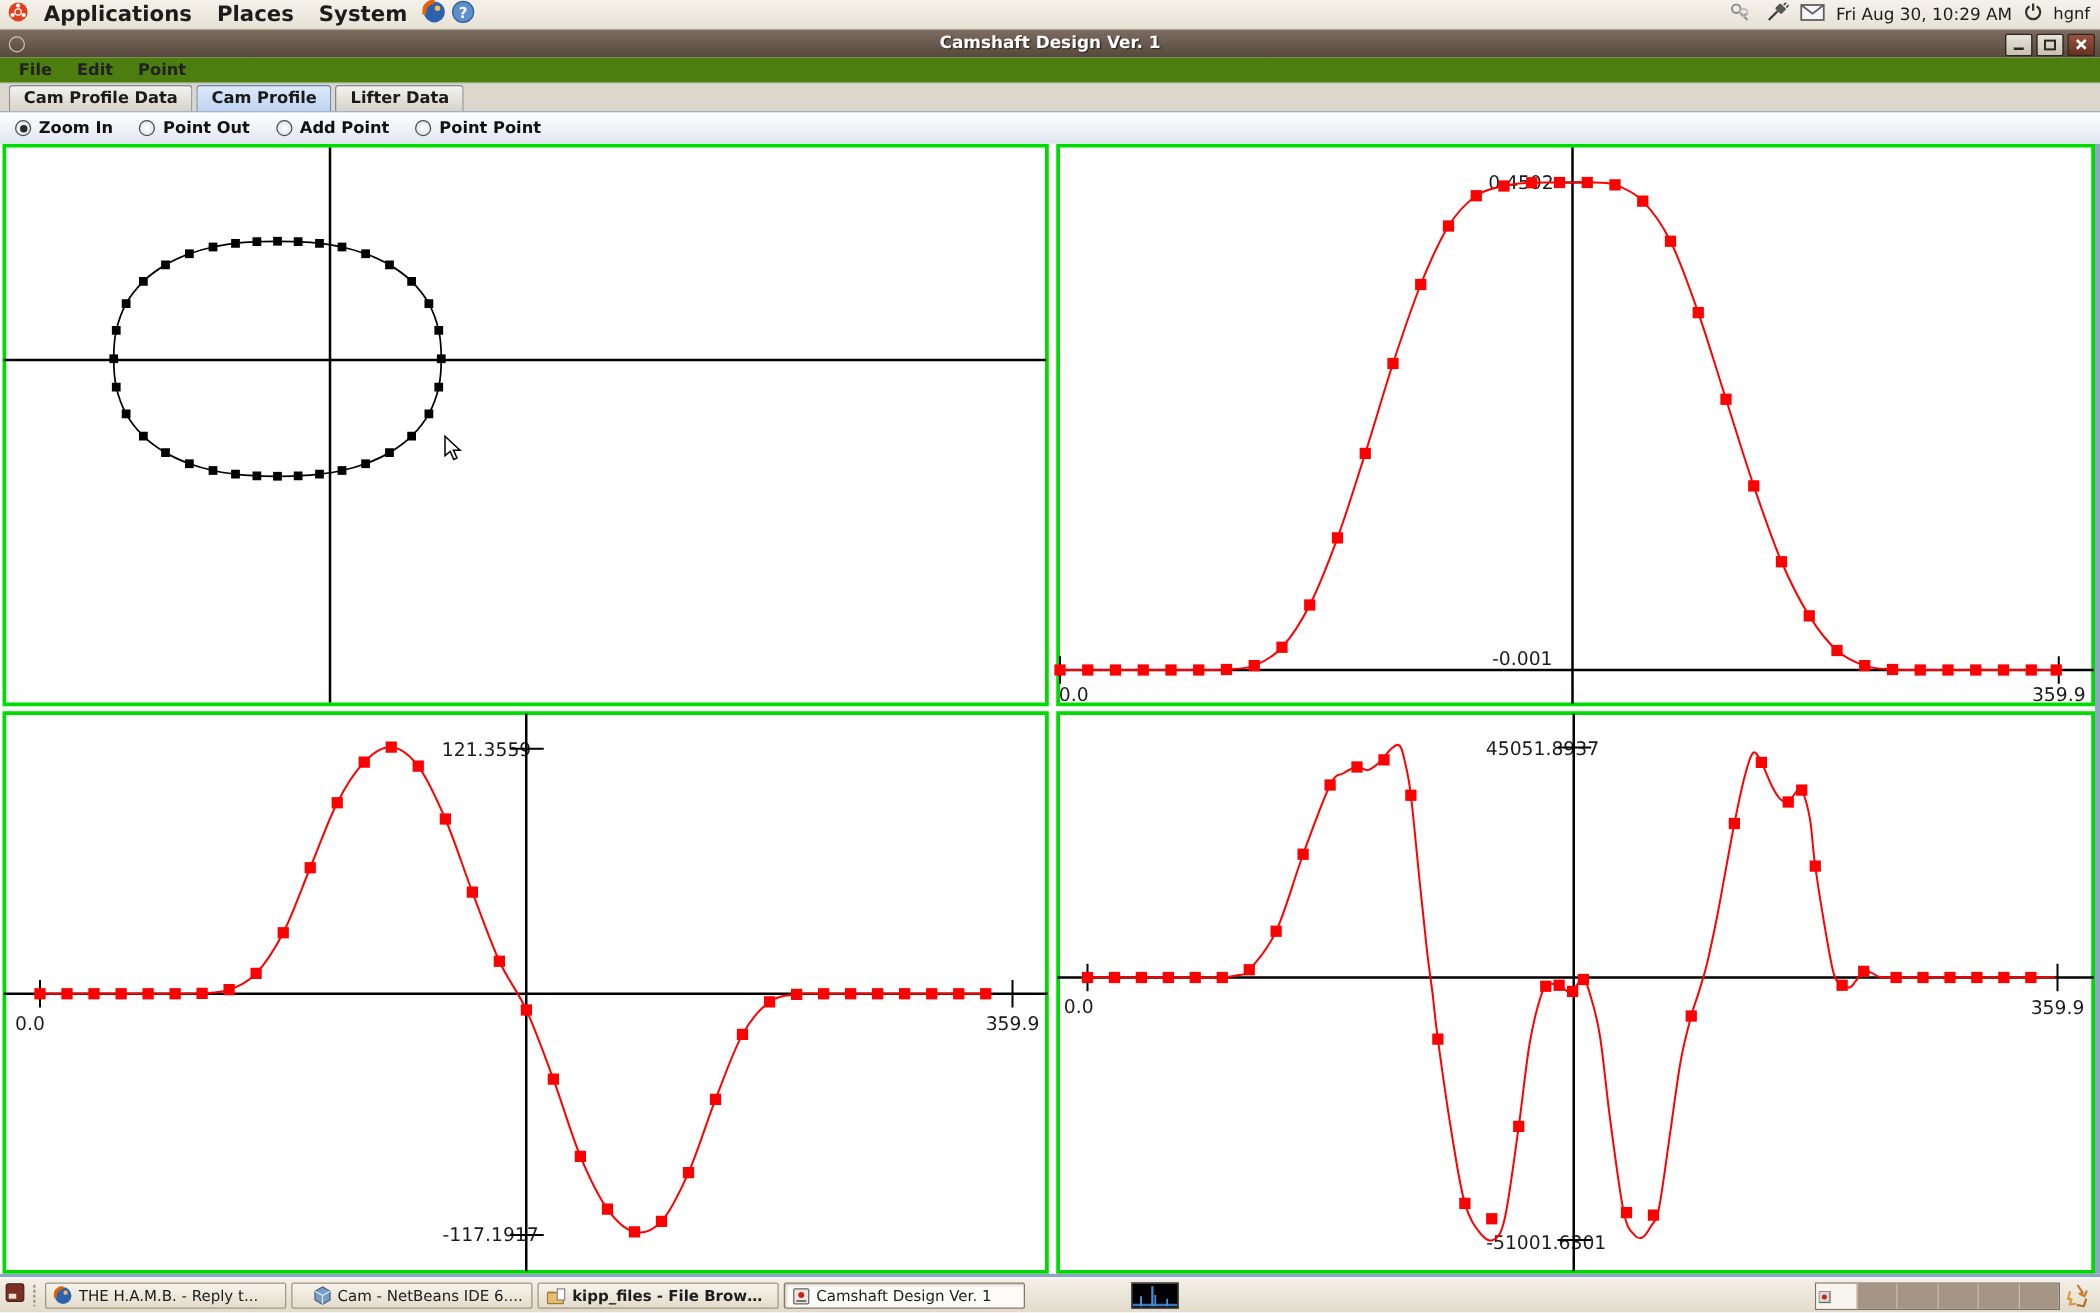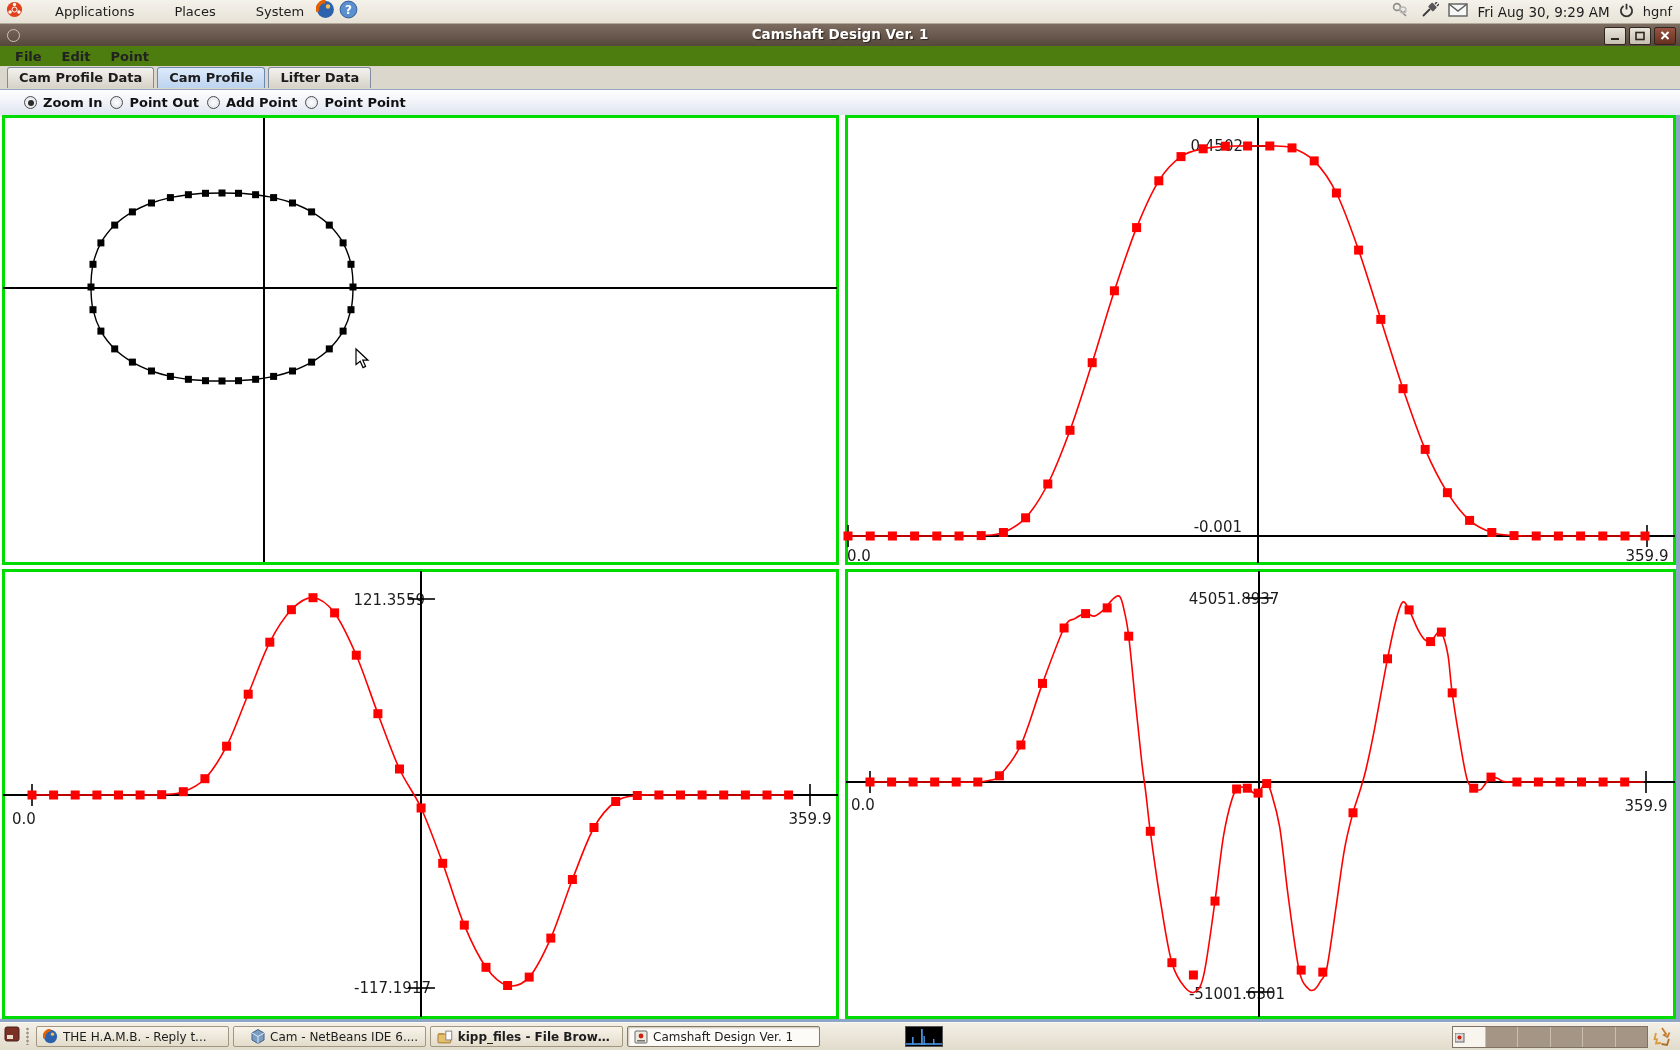--- a/index.html
+++ b/index.html
@@ -1,38 +1,38 @@
 <!DOCTYPE html>
 <html><head>
 <meta charset="utf-8">
 <style>
   html,body{margin:0;padding:0;}
   body{width:1680px;height:1050px;position:relative;font-family:"DejaVu Sans","Liberation Sans",sans-serif;background:#fff;overflow:hidden;}
   .abs{position:absolute;}
   
   #top-panel{left:0;top:0;width:1680px;height:24px;background:linear-gradient(#f5f2eb,#e7e2d6);border-bottom:1px solid #b3a998;display:flex;align-items:center;box-sizing:border-box;}
   .tp-left{display:flex;align-items:center;gap:4px;padding-left:6px;}
-  .tp-menu{font-size:13px;font-weight:normal;color:#1c1c1c;padding:2px 8px;cursor:default;margin-left:20px;}
+  .tp-menu{font-size:17px;font-weight:bold;color:#1c1c1c;padding:2px 8px;cursor:default;}
   .tp-right{margin-left:auto;display:flex;align-items:center;gap:9px;padding-right:8px;font-size:13px;color:#1c1c1c;}
   .clock{font-size:13.5px;}
   .tpicon{display:inline-block;vertical-align:middle;}
   
   #titlebar{left:0;top:24px;width:1680px;height:22px;background:linear-gradient(#7d6c60,#56473d);}
   #win-title{position:absolute;left:0;right:0;top:2px;text-align:center;color:#fff;font-weight:bold;font-size:13.5px;text-shadow:1px 1px 1px #2e241d;}
   #win-icon{position:absolute;left:7px;top:5px;width:11px;height:11px;border:1.5px solid #cfc4b8;border-radius:50%;}
   #win-buttons{position:absolute;right:4px;top:3px;display:flex;gap:3px;}
   .wbtn{width:20px;height:16px;border:1px solid #2e261f;border-radius:2px;display:flex;align-items:center;justify-content:center;}
   .wbtn.minmax{background:linear-gradient(#e9e4db,#c6bfb2);}
   .wbtn.close{background:linear-gradient(#9a5342,#66301f);}
   #menubar{left:0;top:46px;width:1680px;height:21px;background:#4d7c0f;border-bottom:1px solid #d9d4c9;display:flex;align-items:center;gap:2px;padding-left:6px;box-sizing:border-box;}
   .mitem{font-size:13px;font-weight:bold;color:#222;padding:1px 9px;}
-  #tabrow{left:0;top:67px;width:1680px;height:23px;background:#dbd7cd;border-bottom:1px solid #93a5c2;display:flex;align-items:flex-start;gap:3px;padding-left:7px;box-sizing:border-box;}
+  #tabrow{left:0;top:67px;width:1680px;height:23px;background:#dbd7cd;border-bottom:1px solid #93a5c2;display:flex;align-items:center;gap:3px;padding-left:7px;box-sizing:border-box;}
   .tab{font-size:13px;font-weight:bold;color:#1b1b1b;padding:2px 11px 3px 11px;border:1px solid #7e8ca2;border-bottom:none;border-radius:3px 3px 0 0;background:linear-gradient(#f4f2ee,#d6d2c8);}
   .tab.active{background:linear-gradient(#ddeafc,#bdd3ef);border-color:#6d88ae;}
-  #toolbar{left:0;top:90px;width:1680px;height:25px;background:linear-gradient(#ffffff,#dfe5f0);display:flex;align-items:center;gap:8px;padding-left:24px;box-sizing:border-box;}
+  #toolbar{left:0;top:90px;width:1680px;height:25px;background:linear-gradient(#ffffff,#dfe5f0);display:flex;align-items:center;gap:21px;padding-left:12px;box-sizing:border-box;}
   .radio-item{display:flex;align-items:center;gap:6px;font-size:13px;font-weight:bold;color:#111;}
   .radio{width:11px;height:11px;border:1px solid #4c4c4c;border-radius:50%;background:radial-gradient(#ffffff,#d9dde3);position:relative;}
   .radio.sel::after{content:"";position:absolute;left:2.5px;top:2.5px;width:6px;height:6px;border-radius:50%;background:#2b2b2b;}
   #charts-svg{left:0;top:115px;}
   
   #taskbar{left:0;top:1022px;width:1680px;height:28px;background:linear-gradient(#f4f0e7,#e1dbcb);border-top:1px solid #fbf9f4;box-sizing:border-box;}
   #tb-left{position:absolute;left:4px;top:3px;display:flex;align-items:center;gap:6px;}
   .handle{width:3px;height:18px;background-image:radial-gradient(#9a8f7d 1px,transparent 1.2px);background-size:3px 4px;}
   .taskbtn{position:absolute;top:3px;height:21px;width:193px;border:1px solid #a1967f;border-radius:2px;background:linear-gradient(#f8f4eb,#e3dccb);display:flex;align-items:center;gap:5px;padding:0 6px;box-sizing:border-box;font-size:12px;color:#1d1d1d;white-space:nowrap;overflow:hidden;}
   .taskbtn.active{background:#fcfbf8;border-color:#857a64;box-shadow:inset 1px 1px 2px #c9c2b0;}
@@ -90,21 +90,21 @@
           <rect x="8" y="2" width="7" height="6" rx="1" transform="rotate(45 11.5 5)" fill="#565656"></rect>
           <path d="M14,2 L16,0 M16,4 L18,2" stroke="#3a3a3a" stroke-width="1.4"></path>
         </svg>
     </span>
     <span class="tpicon">
       <svg width="20" height="14" viewBox="0 0 20 14">
           <rect x="1" y="1" width="18" height="12" fill="#f7f7f7" stroke="#5d5d5d" stroke-width="1.4"></rect>
           <path d="M1,1 L10,8 L19,1" fill="none" stroke="#5d5d5d" stroke-width="1.4"></path>
         </svg>
     </span>
-    <span class="clock">Fri Aug 30,  9:29 AM</span>
+    <span class="clock">Fri Aug 30,  10:29 AM</span>
     <span class="tpicon">
       <svg width="15" height="15" viewBox="0 0 15 15">
           <path d="M4.6,3 A5.6,5.6 0 1,0 10.4,3" fill="none" stroke="#333" stroke-width="1.8"></path>
           <line x1="7.5" y1="0.8" x2="7.5" y2="6.5" stroke="#333" stroke-width="1.8"></line>
         </svg>
     </span>
     <span>hgnf</span>
   </div>
 </div>
 

